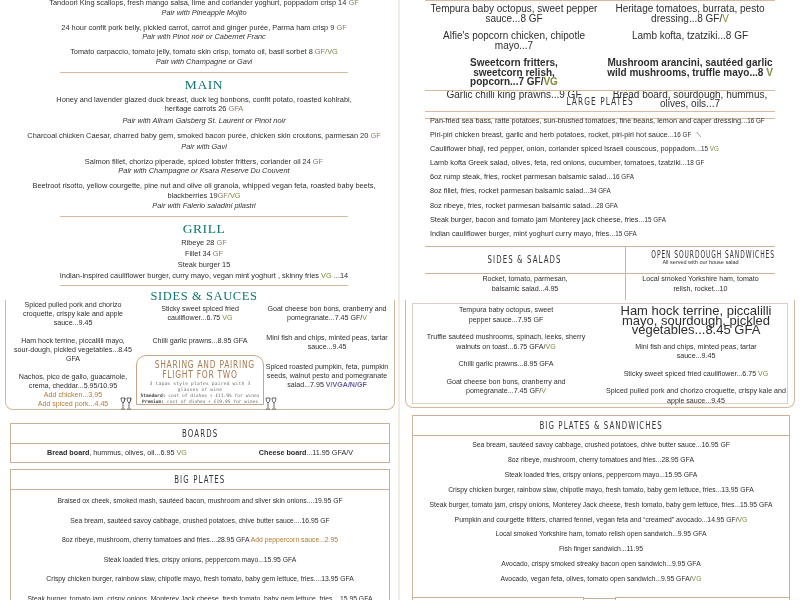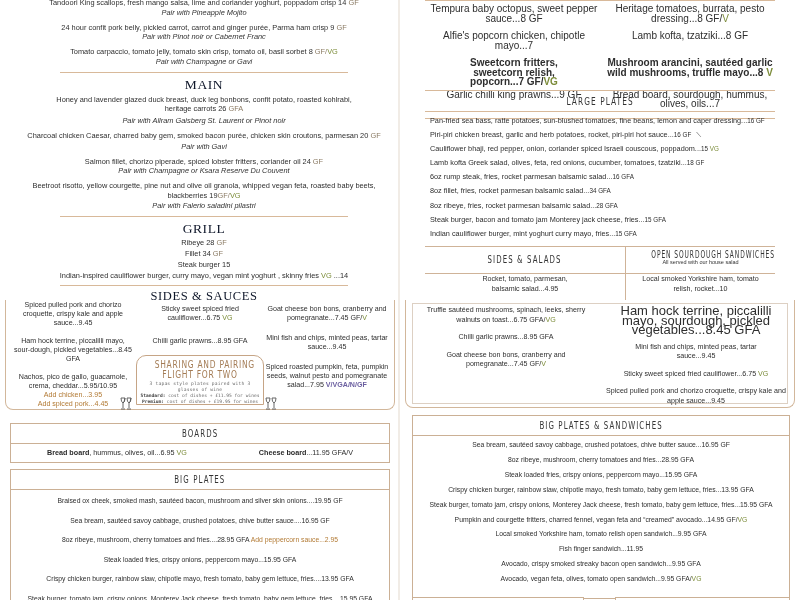--- a/index.html
+++ b/index.html
@@ -8,21 +8,21 @@
   .page { position: absolute; top: 0; height: 600px; width: 400px; overflow: hidden; background: #fff; }
   .page.left { left: 0; }
   .page.right { left: 400px; }
   .gutter { position: absolute; left: 398px; top: 0; width: 4px; height: 600px; background: #f1ece6; }
   .dish { font-size: 7.4px; line-height: 9.6px; text-align: center; color: #2e2e2e; padding: 0 14px; }
   .pair { font-size: 7.4px; font-style: italic; text-align: center; color: #333; line-height: 10px; margin-bottom: 5px; }
   .tag-gf { color: #8a7a63; }
   .tag-vg { color: #7c8c3a; }
   .addon { color: #b27a34; }
   .rule { height: 1px; background: #d8b99a; margin: 0 56px; }
-  .serif-head { font-family: "Liberation Serif", serif; font-size: 13.5px; letter-spacing: 0.6px; text-align: center; color: #0f172a; }
+  .serif-head { font-family: "Liberation Serif", serif; font-size: 13.5px; letter-spacing: 0.6px; text-align: center; color: #0f766e; }
   .cond-head { font-family: "DejaVu Sans", sans-serif; font-stretch: condensed; font-size: 10px; letter-spacing: 1.4px; text-align: center; color: #333; transform: scaleX(0.78); }
 
   
   .lp-top { position: absolute; top: 0; left: 4px; width: 400px; }
   .lp-top .dish { padding-top: 0; }
   .grill .dish { font-size: 7.4px; line-height: 11px; }
 
   .frame { position: absolute; border: 1px solid #d2b79b; border-radius: 2px; }
   .sides-col { position: absolute; width: 118px; }
   .sides-col .dish { padding: 0; margin-bottom: 9px; font-size: 7.1px; line-height: 9px; }
@@ -219,20 +219,21 @@
         <div class="cond-head" style="font-size:10px; white-space:nowrap; transform:scaleX(0.66);">OPEN SOURDOUGH SANDWICHES</div>
         <div class="subline">All served with our house salad</div>
       </div>
       <div class="dish" style="padding:2px 8px 0; font-size:7.1px;">Local smoked Yorkshire ham, tomato relish, rocket...10</div>
     </div>
   </div>
 
   <div class="frame" style="left:5px; top:300px; width:390px; height:108px; border-top:none; border-radius:0 0 8px 8px;"></div>
   <div class="box" style="left:12px; top:303px; width:376px; height:101px; border-color:#ddd0c3;">
     <div style="position:absolute; left:0; top:2px; width:186px;">
+      <div class="dish" style="font-size:7.1px; line-height:9.5px; padding:0 36px; margin-bottom:8px;">Tempura baby octopus, sweet pepper sauce...7.95 GF</div>
       <div class="dish" style="font-size:7.1px; line-height:9.5px; padding:0 2px; margin-bottom:8px;"><span>Truffle sautéed mushrooms, spinach, leeks, sherry walnuts on toast...6.75 GFA/</span><span class="tag-vg">VG</span></div>
       <div class="dish" style="font-size:7.1px; line-height:9.5px; margin-bottom:8px;">Chilli garlic prawns...8.95 GFA</div>
       <div class="dish" style="font-size:7.1px; line-height:9.5px; padding:0 20px;"><span>Goat cheese bon bons, cranberry and pomegranate...7.45 GF/</span><span class="tag-vg">V</span></div>
     </div>
     <div style="position:absolute; left:190px; top:2px; width:186px;">
       <div class="dish" style="font-size:13px; line-height:9.5px; padding:0 6px; margin-bottom:8px;">Ham hock terrine, piccalilli mayo, sourdough, pickled vegetables...8.45 GFA</div>
       <div class="dish" style="font-size:7.1px; line-height:9.5px; padding:0 26px; margin-bottom:8px;">Mini fish and chips, minted peas, tartar sauce...9.45</div>
       <div class="dish" style="font-size:7.1px; line-height:9.5px; padding:0 2px; margin-bottom:8px;"><span>Sticky sweet spiced fried cauliflower...6.75 </span><span class="tag-vg">VG</span></div>
       <div class="dish" style="font-size:7.1px; line-height:9.5px; padding:0 2px;">Spiced pulled pork and chorizo croquette, crispy kale and apple sauce...9.45</div>
     </div>

